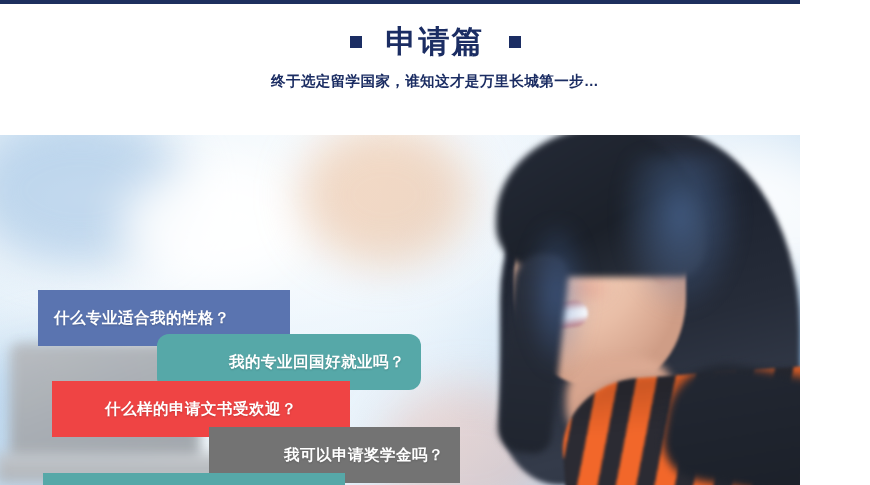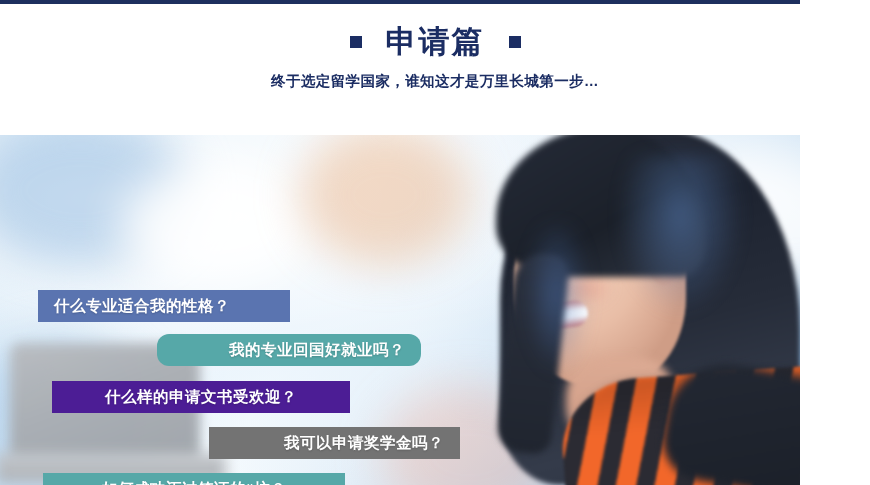--- a/index.html
+++ b/index.html
@@ -101,21 +101,21 @@
   .shirt-shade{position:absolute;left:92px;top:238px;width:300px;height:120px;
         background:linear-gradient(180deg, rgba(0,0,0,.18), rgba(0,0,0,0) 45%);
         border-radius:80px 40px 0 0/70px 40px 0 0;transform:rotate(-4deg);filter:blur(4px);}
   .shoulder-hair{position:absolute;left:196px;top:232px;width:150px;height:120px;
         background:linear-gradient(160deg,#232833,#1b2029);
         border-radius:60px 20px 10px 40px;transform:rotate(10deg);filter:blur(4px);}
 
   
   .bubble{position:absolute;display:flex;align-items:center;
           color:#ffffff;font-size:15.5px;font-weight:bold;letter-spacing:.5px;
-          padding:0 16px;height:32px;white-space:nowrap;
+          padding:12px 16px;height:32px;white-space:nowrap;
           text-shadow:0 1px 2px rgba(0,0,0,.18);}
 </style>
 </head>
 <body>
 
 <div class="page">
 
   <div class="top-rule"></div>
 
   <div class="header">
@@ -155,20 +155,20 @@
       <div class="shoulder-hair"></div>
       <div class="hair-front"></div>
       <div class="hair-strand"></div>
       <div class="hair-sheen"></div>
       <div class="hair-sheen2"></div>
     </div>
 
     <div id="bubble-layer">
         <div class="bubble" style="left: 38px; top: 155px; width: 220px; background: rgb(90, 116, 176); justify-content: flex-start;">什么专业适合我的性格？</div>
         <div class="bubble" style="left: 157px; top: 199px; width: 232px; background: rgb(86, 168, 168); justify-content: flex-end; border-radius: 12px;">我的专业回国好就业吗？</div>
-        <div class="bubble" style="left: 52px; top: 246px; width: 266px; background: #4c1d95; justify-content: center;">什么样的申请文书受欢迎？</div>
+        <div class="bubble" style="left: 52px; top: 246px; width: 266px; background: #ef4444; justify-content: center;">什么样的申请文书受欢迎？</div>
         <div class="bubble" style="left: 209px; top: 292px; width: 219px; background: #737373; justify-content: flex-end;">我可以申请奖学金吗？</div>
         <div class="bubble" style="left: 43px; top: 338px; width: 270px; background: rgb(86, 168, 168); justify-content: center;">如何成功迈过签证的“坑？</div>
       </div>
 
   </div>
 
 </div>
 
 </body></html>

